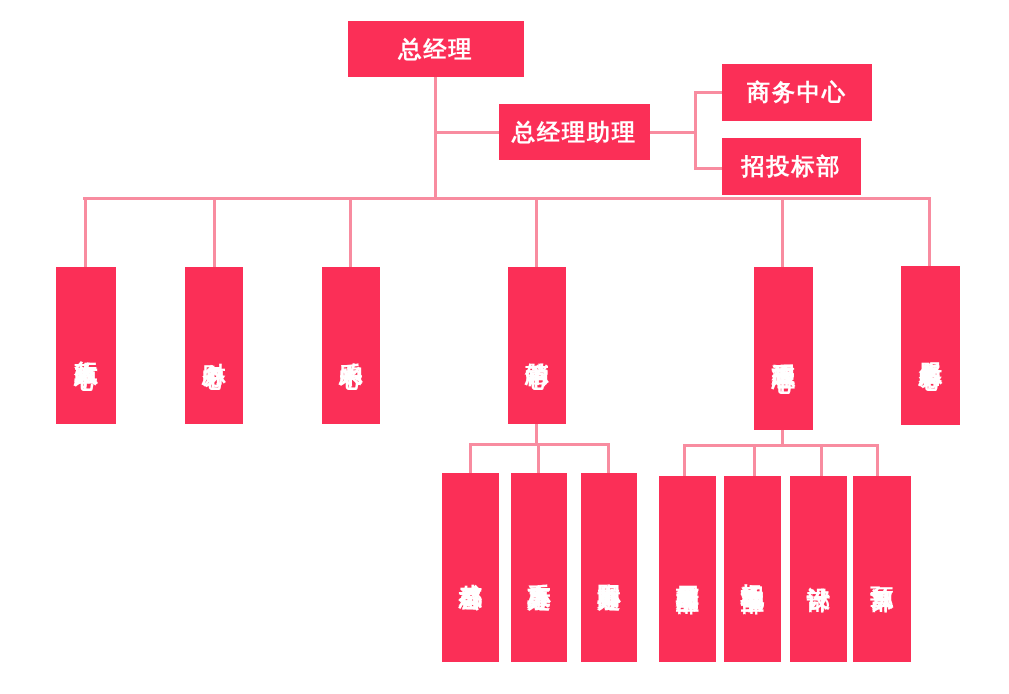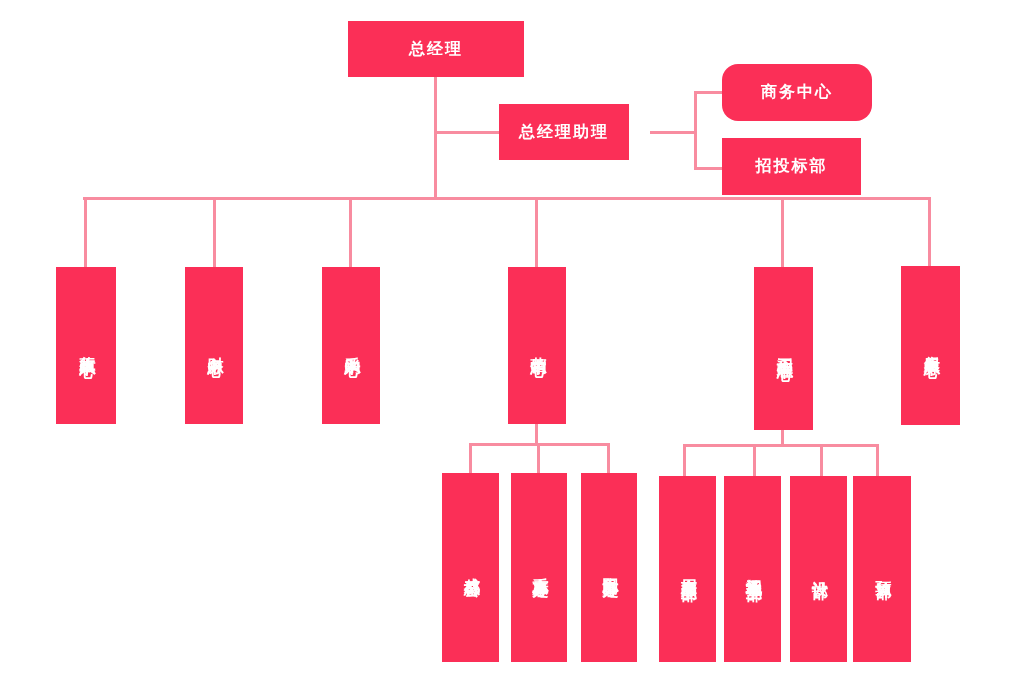--- a/index.html
+++ b/index.html
@@ -18,26 +18,25 @@
     font-family:"Liberation Serif","DejaVu Serif",serif;
     overflow:hidden;
   }
   .node{
     position:absolute;
     background:var(--node-fill);
     color:var(--node-text);
     display:flex;
     align-items:center;
     justify-content:center;
-    font-size:16px;
+    font-size:23px;
     font-weight:bold;
     text-align:center;
     cursor:default;
     user-select:none;
-    font-family:Liberation Mono, monospace;
   }
   .node.h{letter-spacing:2px;}
   .node.v{
     writing-mode:vertical-rl;
     text-orientation:upright;
     letter-spacing:1px;
   }
   .line{
     position:absolute;
     background:var(--connector);
@@ -71,22 +70,22 @@
 
   <div class="line" style="left:781px;top:430px;width:3px;height:17px;"></div>
   <div class="line" style="left:683px;top:444px;width:196px;height:3px;"></div>
   <div class="line" style="left:683px;top:444px;width:3px;height:32px;"></div>
   <div class="line" style="left:753px;top:444px;width:3px;height:32px;"></div>
   <div class="line" style="left:820px;top:444px;width:3px;height:32px;"></div>
   <div class="line" style="left:876px;top:444px;width:3px;height:32px;"></div>
 
   <div class="node h" style="left:348px;top:21px;width:176px;height:56px;">总经理</div>
 
-  <div class="node h" style="left:499px;top:104px;width:130px;height:56px;">总经理助理</div>
-  <div class="node h" style="left:722px;top:64px;width:150px;height:57px;border-radius:16px;">商务中心</div>
+  <div class="node h" style="left:499px;top:104px;width:151px;height:56px;">总经理助理</div>
+  <div class="node h" style="left:722px;top:64px;width:150px;height:57px;">商务中心</div>
   <div class="node h" style="left:722px;top:138px;width:139px;height:57px;">招投标部</div>
 
   <div class="node v" style="left:56px;top:267px;width:60px;height:157px;">行政人事中心</div>
   <div class="node v" style="left:185px;top:267px;width:58px;height:157px;">财务中心</div>
   <div class="node v" style="left:322px;top:267px;width:58px;height:157px;">采购中心</div>
   <div class="node v" style="left:508px;top:267px;width:58px;height:157px;">营销中心</div>
   <div class="node v" style="left:754px;top:267px;width:59px;height:163px;">工程管理中心</div>
   <div class="node v" style="left:901px;top:266px;width:59px;height:159px;">售后服务中心</div>
 
   <div class="node v" style="left:442px;top:473px;width:57px;height:189px;">成都总公司</div>

